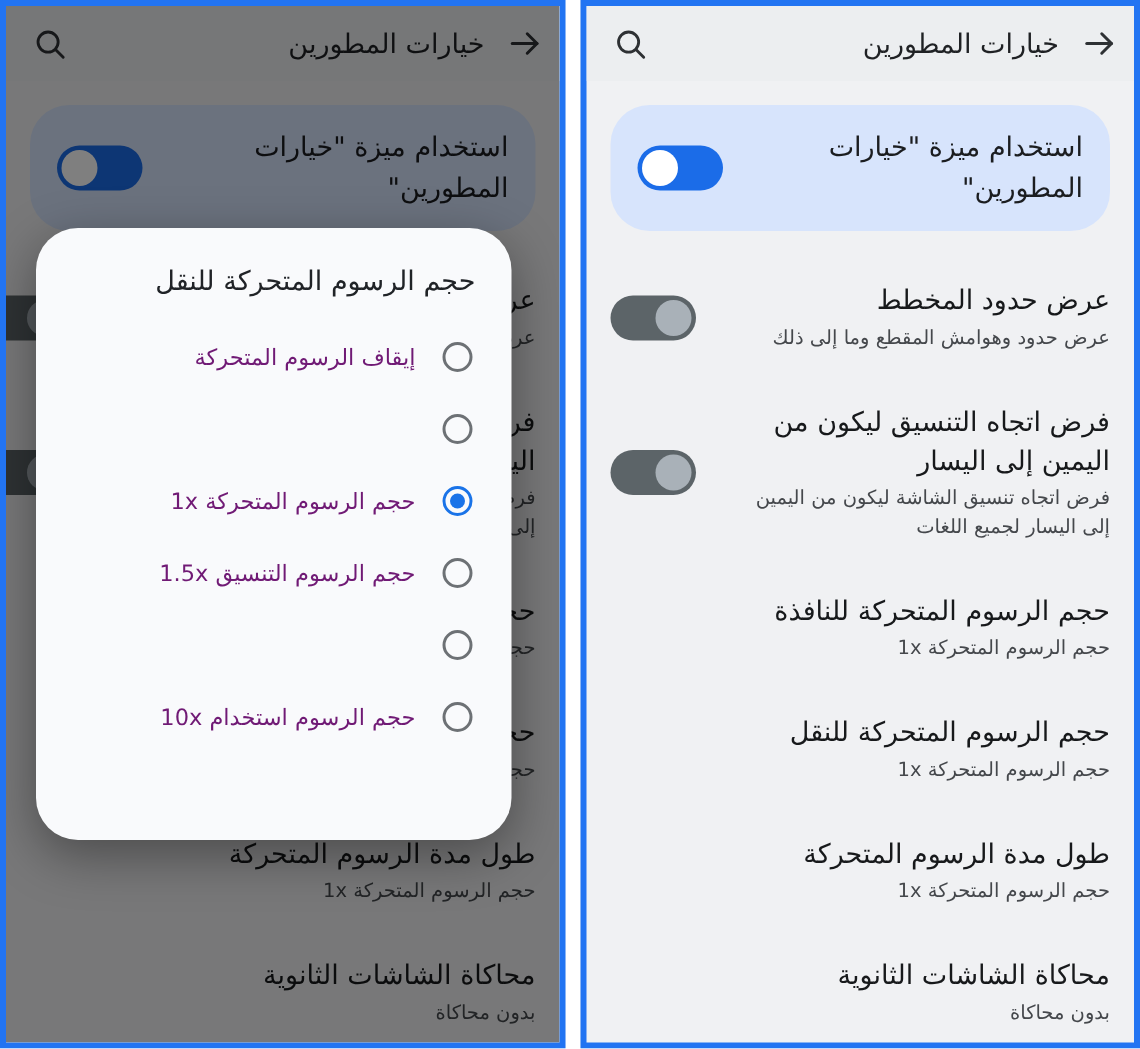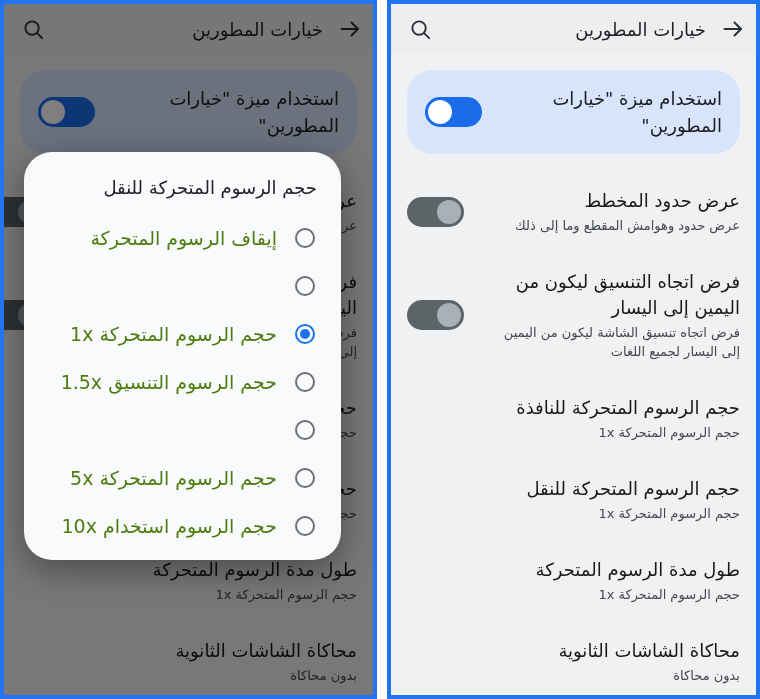--- a/index.html
+++ b/index.html
@@ -53,21 +53,21 @@
     background:#f9fafc; border-radius:28px; box-shadow:0 10px 34px rgba(0,0,0,0.38);
     direction:rtl; padding:24px 24px 0 18px; }
   .dialog-title { font-size:18px; color:#202327; text-align:right; line-height:24px; }
   .dialog-options { margin-top:14px; }
   .opt-row { height:48px; display:flex; align-items:center; gap:18px; padding-right:2px; }
   .radio { width:20px; height:20px; border-radius:50%; border:2px solid #6d7175;
     flex:none; position:relative; background:#f9fafc; }
   .radio.selected { border-color:#1a73e8; }
   .radio.selected::after { content:""; position:absolute; left:3px; top:3px;
     width:10px; height:10px; border-radius:50%; background:#1a73e8; }
-  .opt-label { font-size:19px; color:#4d7c0f; }
+  .opt-label { font-size:15px; color:#701a75; }
 
   svg { display:block; }
 </style>
 </head>
 <body>
 
 <div class="stage">
 
   <div class="panel panel-left">
     <div class="screen">
@@ -163,24 +163,20 @@
           </div>
           <div class="opt-row">
             <span class="radio"></span>
             <span class="opt-label">حجم الرسوم التنسيق 1.5x</span>
           </div>
           <div class="opt-row">
             <span class="radio"></span>
           </div>
           <div class="opt-row">
             <span class="radio"></span>
-            <span class="opt-label">حجم الرسوم المتحركة 5x</span>
-          </div>
-          <div class="opt-row">
-            <span class="radio"></span>
             <span class="opt-label">حجم الرسوم استخدام 10x</span>
           </div>
         </div>
       </div>
     </div>
   </div>
 
   <div class="panel panel-right">
     <div class="screen">
       <div class="topbar">

